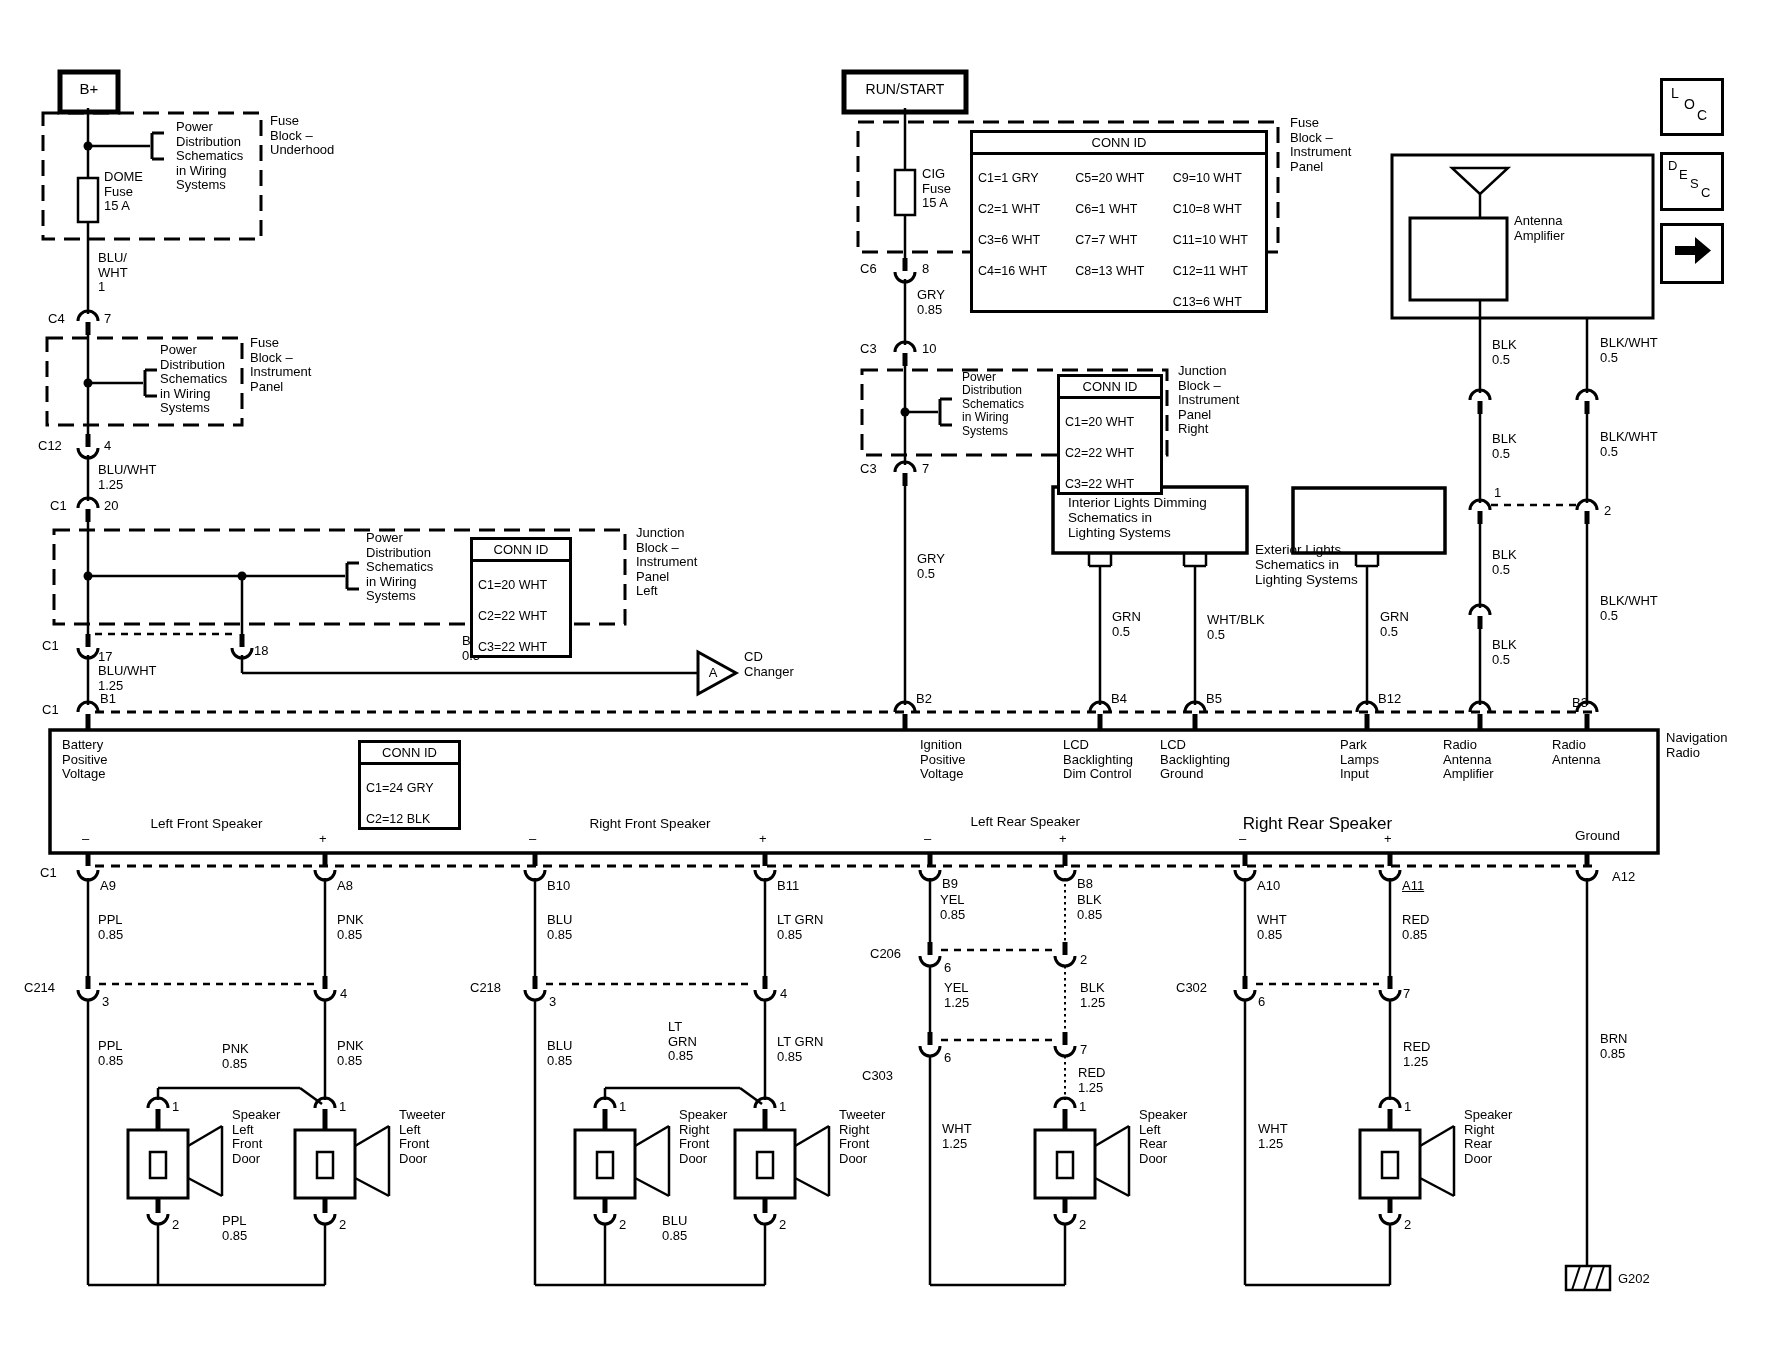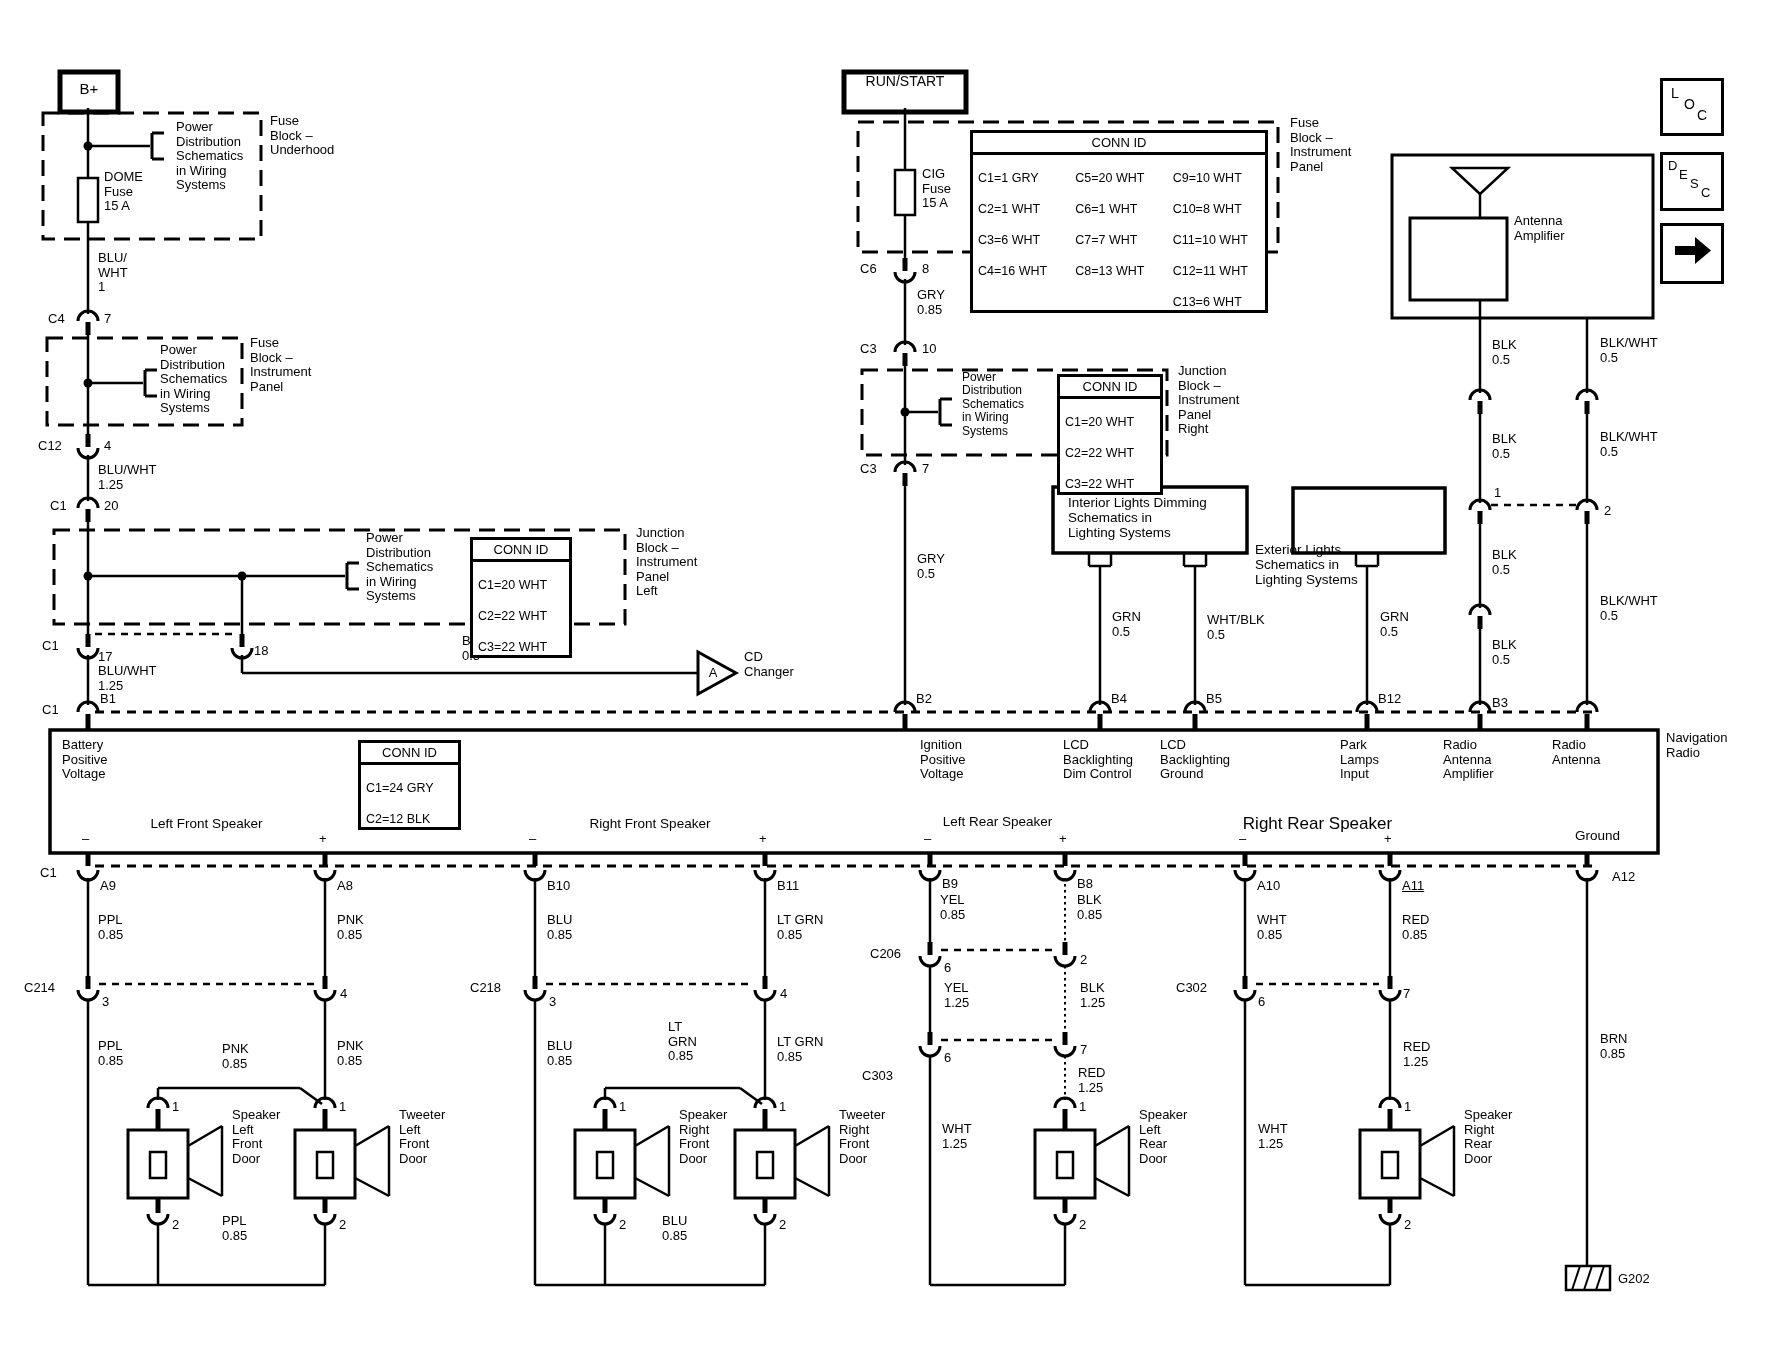--- a/index.html
+++ b/index.html
@@ -268,21 +268,21 @@
       <line x1="1420" y1="1146" x2="1454" y2="1126" stroke="#000" stroke-width="2.5"></line>
       <line x1="1454" y1="1126" x2="1454" y2="1196" stroke="#000" stroke-width="2.5"></line>
       <line x1="1454" y1="1196" x2="1420" y2="1178" stroke="#000" stroke-width="2.5"></line>
       <rect x="1566" y="1266" width="44" height="24" stroke="#000" stroke-width="2.5" fill="none"></rect>
       <line x1="1572" y1="1290" x2="1580" y2="1266" stroke="#000" stroke-width="2"></line>
       <line x1="1584" y1="1290" x2="1592" y2="1266" stroke="#000" stroke-width="2"></line>
       <line x1="1596" y1="1290" x2="1604" y2="1266" stroke="#000" stroke-width="2"></line>
     </svg>
   <div id="labels">
       <div class="lbl" style="left: 60px; top: 81px; font-size: 15px; width: 58px; text-align: center;">B+</div>
-      <div class="lbl" style="left: 844px; top: 74px; font-size: 14px; width: 122px; text-align: center;">RUN/START</div>
+      <div class="lbl" style="left: 844px; top: 82px; font-size: 14px; width: 122px; text-align: center;">RUN/START</div>
       <div class="lbl" style="left: 176px; top: 120px; font-size: 13px;">Power
 Distribution
 Schematics
 in Wiring
 Systems</div>
       <div class="lbl" style="left: 270px; top: 114px; font-size: 13px;">Fuse
 Block –
 Underhood</div>
       <div class="lbl" style="left: 104px; top: 170px; font-size: 13px;">DOME
 Fuse
@@ -383,21 +383,21 @@
       <div class="lbl" style="left: 1492px; top: 548px; font-size: 13px;">BLK
 0.5</div>
       <div class="lbl" style="left: 1600px; top: 594px; font-size: 13px;">BLK/WHT
 0.5</div>
       <div class="lbl" style="left: 1492px; top: 638px; font-size: 13px;">BLK
 0.5</div>
       <div class="lbl" style="left: 916px; top: 692px; font-size: 13px;">B2</div>
       <div class="lbl" style="left: 1111px; top: 692px; font-size: 13px;">B4</div>
       <div class="lbl" style="left: 1206px; top: 692px; font-size: 13px;">B5</div>
       <div class="lbl" style="left: 1378px; top: 692px; font-size: 13px;">B12</div>
-      <div class="lbl" style="left: 1492px; top: 696px; font-size: 13px;">B3</div>
+      <div class="lbl" style="left: 1572px; top: 696px; font-size: 13px;">B3</div>
       <div class="lbl" style="left: 1666px; top: 731px; font-size: 13px;">Navigation
 Radio</div>
       <div class="lbl" style="left: 62px; top: 738px; font-size: 13px;">Battery
 Positive
 Voltage</div>
       <div class="lbl" style="left: 920px; top: 738px; font-size: 13px;">Ignition
 Positive
 Voltage</div>
       <div class="lbl" style="left: 1063px; top: 738px; font-size: 13px;">LCD
 Backlighting
@@ -408,21 +408,21 @@
       <div class="lbl" style="left: 1340px; top: 738px; font-size: 13px;">Park
 Lamps
 Input</div>
       <div class="lbl" style="left: 1443px; top: 738px; font-size: 13px;">Radio
 Antenna
 Amplifier</div>
       <div class="lbl" style="left: 1552px; top: 738px; font-size: 13px;">Radio
 Antenna</div>
       <div class="lbl" style="left: 88px; top: 816px; font-size: 13.5px; width: 237px; text-align: center;">Left Front Speaker</div>
       <div class="lbl" style="left: 535px; top: 816px; font-size: 13.5px; width: 230px; text-align: center;">Right Front Speaker</div>
-      <div class="lbl" style="left: 915px; top: 814px; font-size: 13.5px; width: 165px; text-align: center;">Left Rear Speaker</div>
+      <div class="lbl" style="left: 915px; top: 814px; font-size: 13.5px; width: 165px; text-align: right;">Left Rear Speaker</div>
       <div class="lbl" style="left: 1230px; top: 814px; font-size: 17px; width: 175px; text-align: center;">Right Rear Speaker</div>
       <div class="lbl" style="left: 1530px; top: 828px; font-size: 13.5px; width: 90px; text-align: right;">Ground</div>
       <div class="lbl" style="left: 82px; top: 832px; font-size: 13px;">–</div>
       <div class="lbl" style="left: 319px; top: 832px; font-size: 13px;">+</div>
       <div class="lbl" style="left: 529px; top: 832px; font-size: 13px;">–</div>
       <div class="lbl" style="left: 759px; top: 832px; font-size: 13px;">+</div>
       <div class="lbl" style="left: 924px; top: 832px; font-size: 13px;">–</div>
       <div class="lbl" style="left: 1059px; top: 832px; font-size: 13px;">+</div>
       <div class="lbl" style="left: 1239px; top: 832px; font-size: 13px;">–</div>
       <div class="lbl" style="left: 1384px; top: 832px; font-size: 13px;">+</div>

